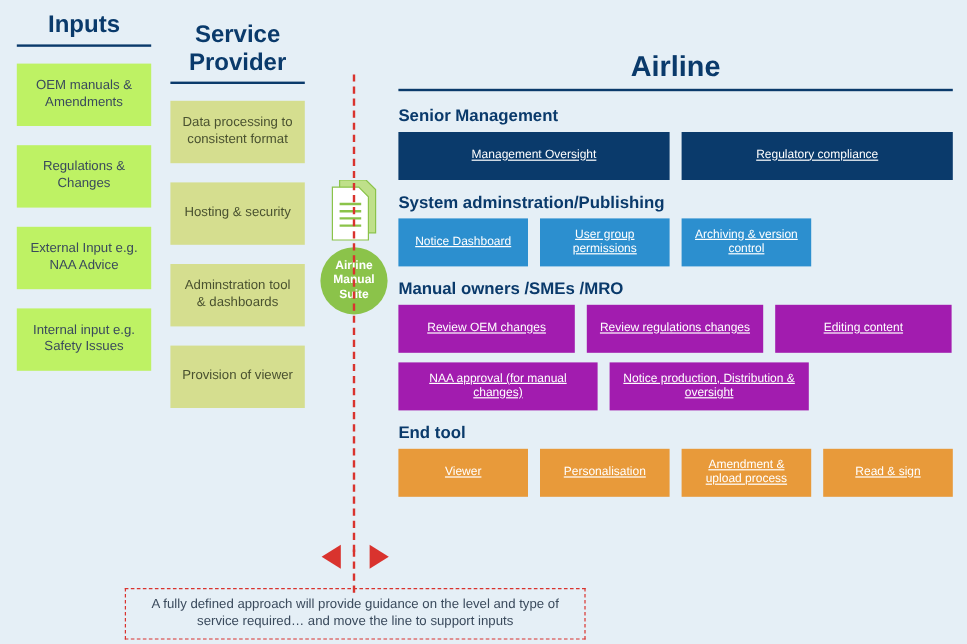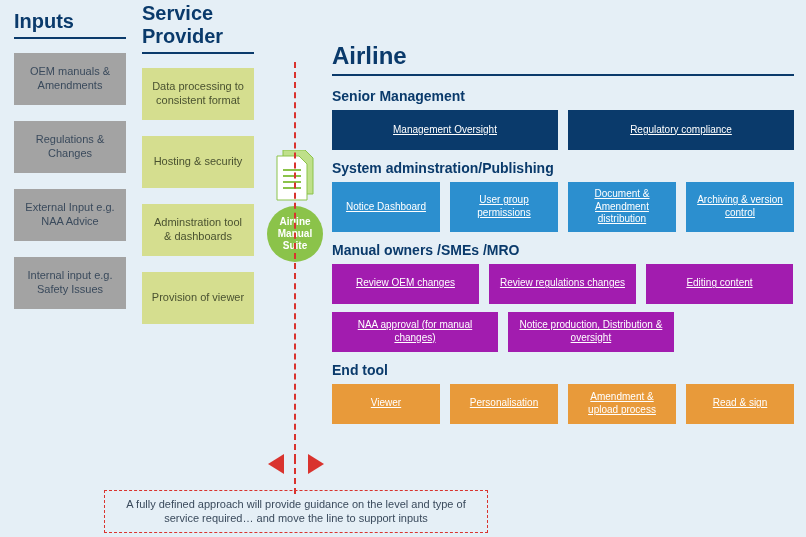--- a/index.html
+++ b/index.html
@@ -9,20 +9,21 @@
     width: 806px;
     height: 537px;
     position: relative;
     overflow: hidden;
     font-size: 11px;
   }
   .col-header {
     color: #0a3a6b;
     font-size: 20px;
     font-weight: 600;
+    text-align: center;
     padding: 10px 0 4px;
   }
   .col-header .line2 { display:block; }
   .hr {
     height: 2px;
     background: #0a3a6b;
     margin: 0 auto 12px;
   }
   .left-cols {
     position: absolute;
@@ -40,21 +41,21 @@
   .col .stack { display:flex; flex-direction:column; gap:16px; margin-top:2px;}
   .box {
     padding: 10px 8px;
     min-height: 52px;
     display:flex;
     align-items:center;
     justify-content:center;
     text-align:center;
     line-height: 1.25;
   }
-  .inputs .box { background:#a3a3a3; color:#3a4a5c; }
+  .inputs .box { background:#bef264; color:#3a4a5c; }
   .provider .box { background:#d5de8f; color:#4a5230; }
 
   .center-badge {
     position:absolute;
     left: 260px;
     top: 150px;
     width: 70px;
     text-align:center;
   }
   .doc-icon {
@@ -151,21 +152,21 @@
     <div class="col-header">Inputs</div>
     <div class="hr" style="width:100%;"></div>
     <div class="stack">
       <div class="box">OEM manuals &amp; Amendments</div>
       <div class="box">Regulations &amp; Changes</div>
       <div class="box">External Input e.g. NAA Advice</div>
       <div class="box">Internal input e.g. Safety Issues</div>
     </div>
   </div>
   <div class="col provider">
-    <div class="col-header" style="padding-top:2px;">
+    <div class="col-header" style="padding-top:18px;">
       <span>Service</span>
       <span class="line2">Provider</span>
     </div>
     <div class="hr" style="width:100%;"></div>
     <div class="stack">
       <div class="box">Data processing to consistent format</div>
       <div class="box">Hosting &amp; security</div>
       <div class="box">Adminstration tool &amp; dashboards</div>
       <div class="box">Provision of viewer</div>
     </div>
@@ -206,21 +207,20 @@
   <div class="section-title">Senior Management</div>
   <div class="row two senior">
     <div class="box">Management Oversight</div>
     <div class="box">Regulatory compliance</div>
   </div>
 
   <div class="section-title">System adminstration/Publishing</div>
   <div class="row four sysadmin">
     <div class="box">Notice Dashboard</div>
     <div class="box">User group permissions</div>
-    <div class="box">Document &amp; Amendment distribution</div>
     <div class="box">Archiving &amp; version control</div>
   </div>
 
   <div class="section-title">Manual owners /SMEs /MRO</div>
   <div class="row three manual">
     <div class="box">Review OEM changes</div>
     <div class="box">Review regulations changes</div>
     <div class="box">Editing content</div>
   </div>
   <div class="row manual2 manual">

